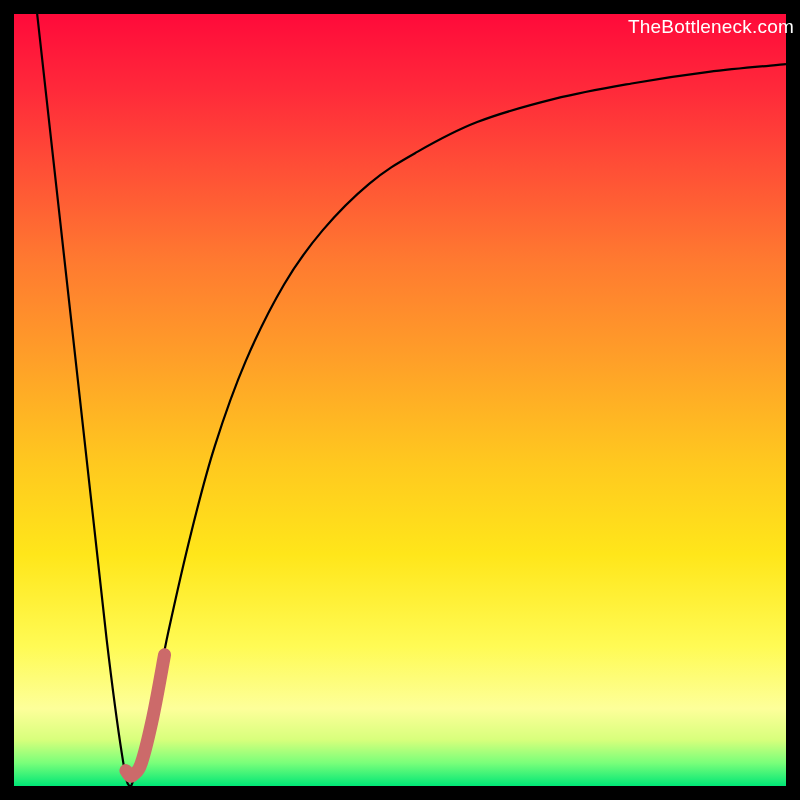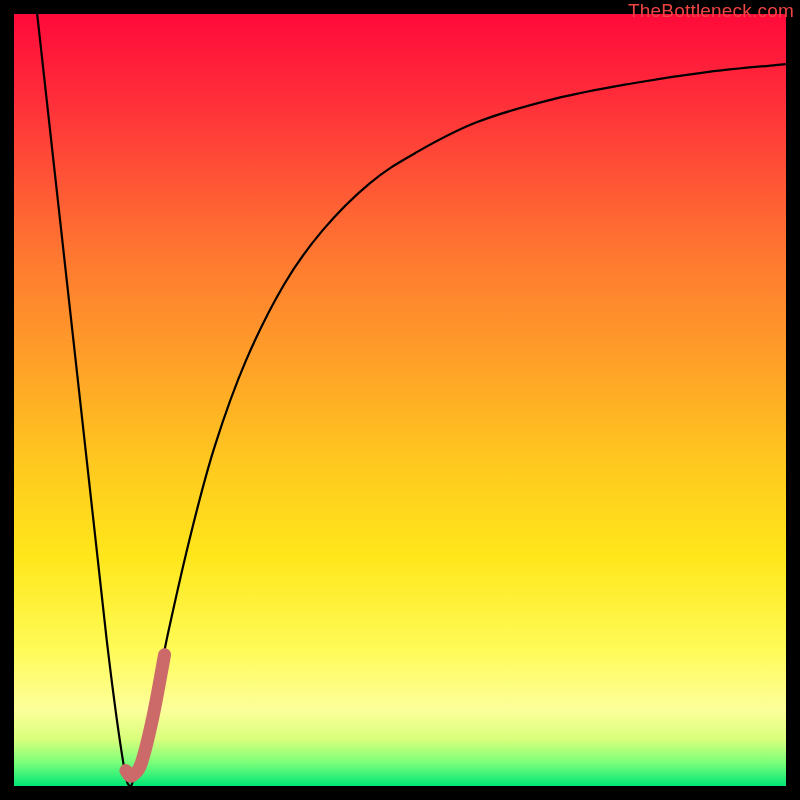--- a/index.html
+++ b/index.html
@@ -21,23 +21,23 @@
         #ffe61a 70%,
         #fffb55 82%,
         #fdff9a 90%,
         #d8ff7c 94%,
         #7aff7a 97%,
         #00e676 100%
       );
     }
     .watermark {
       position: absolute;
-      top: 0px;
+      top: 16px;
       right: 6px;
-      color: #ef4444;
+      color: #ffffff;
       font-size: 19px;
       font-weight: 500;
       letter-spacing: 0.2px;
       z-index: 5;
     }
     svg.curve { position: absolute; top: 0; left: 0; width: 100%; height: 100%; z-index: 2; }
   </style>
 </head>
 <body>
 

